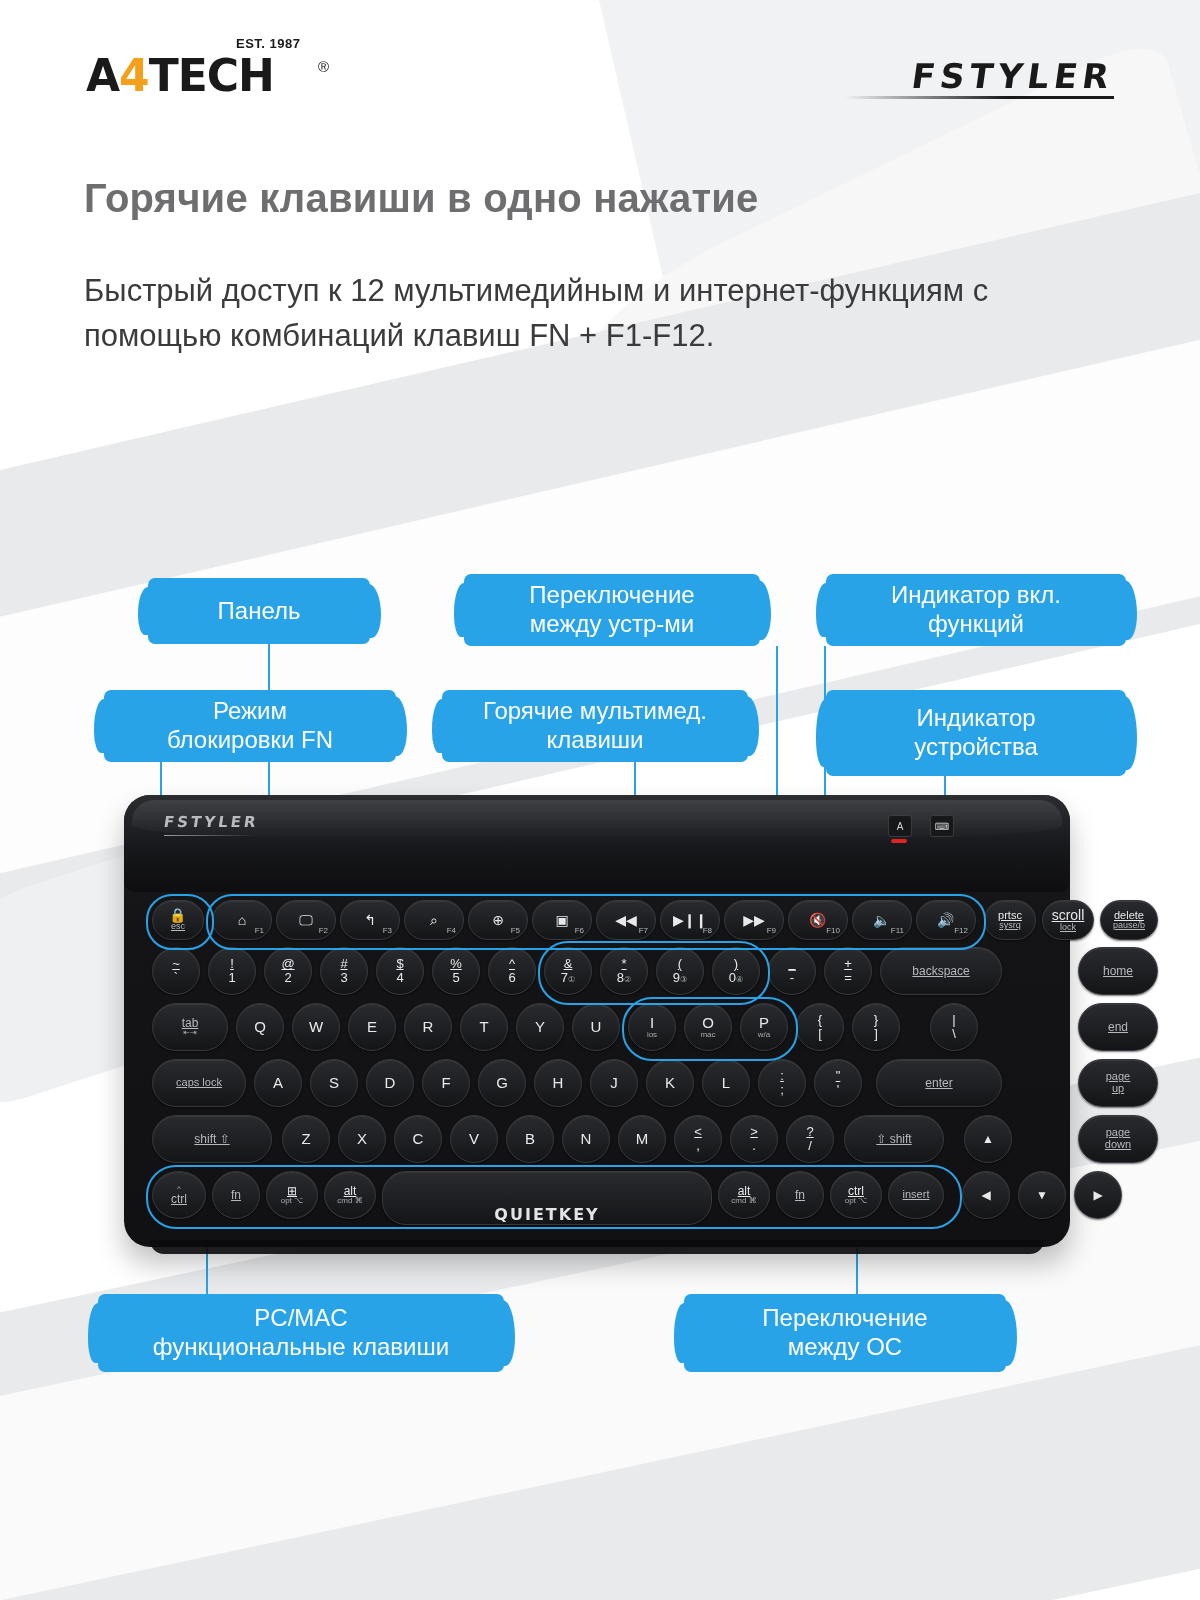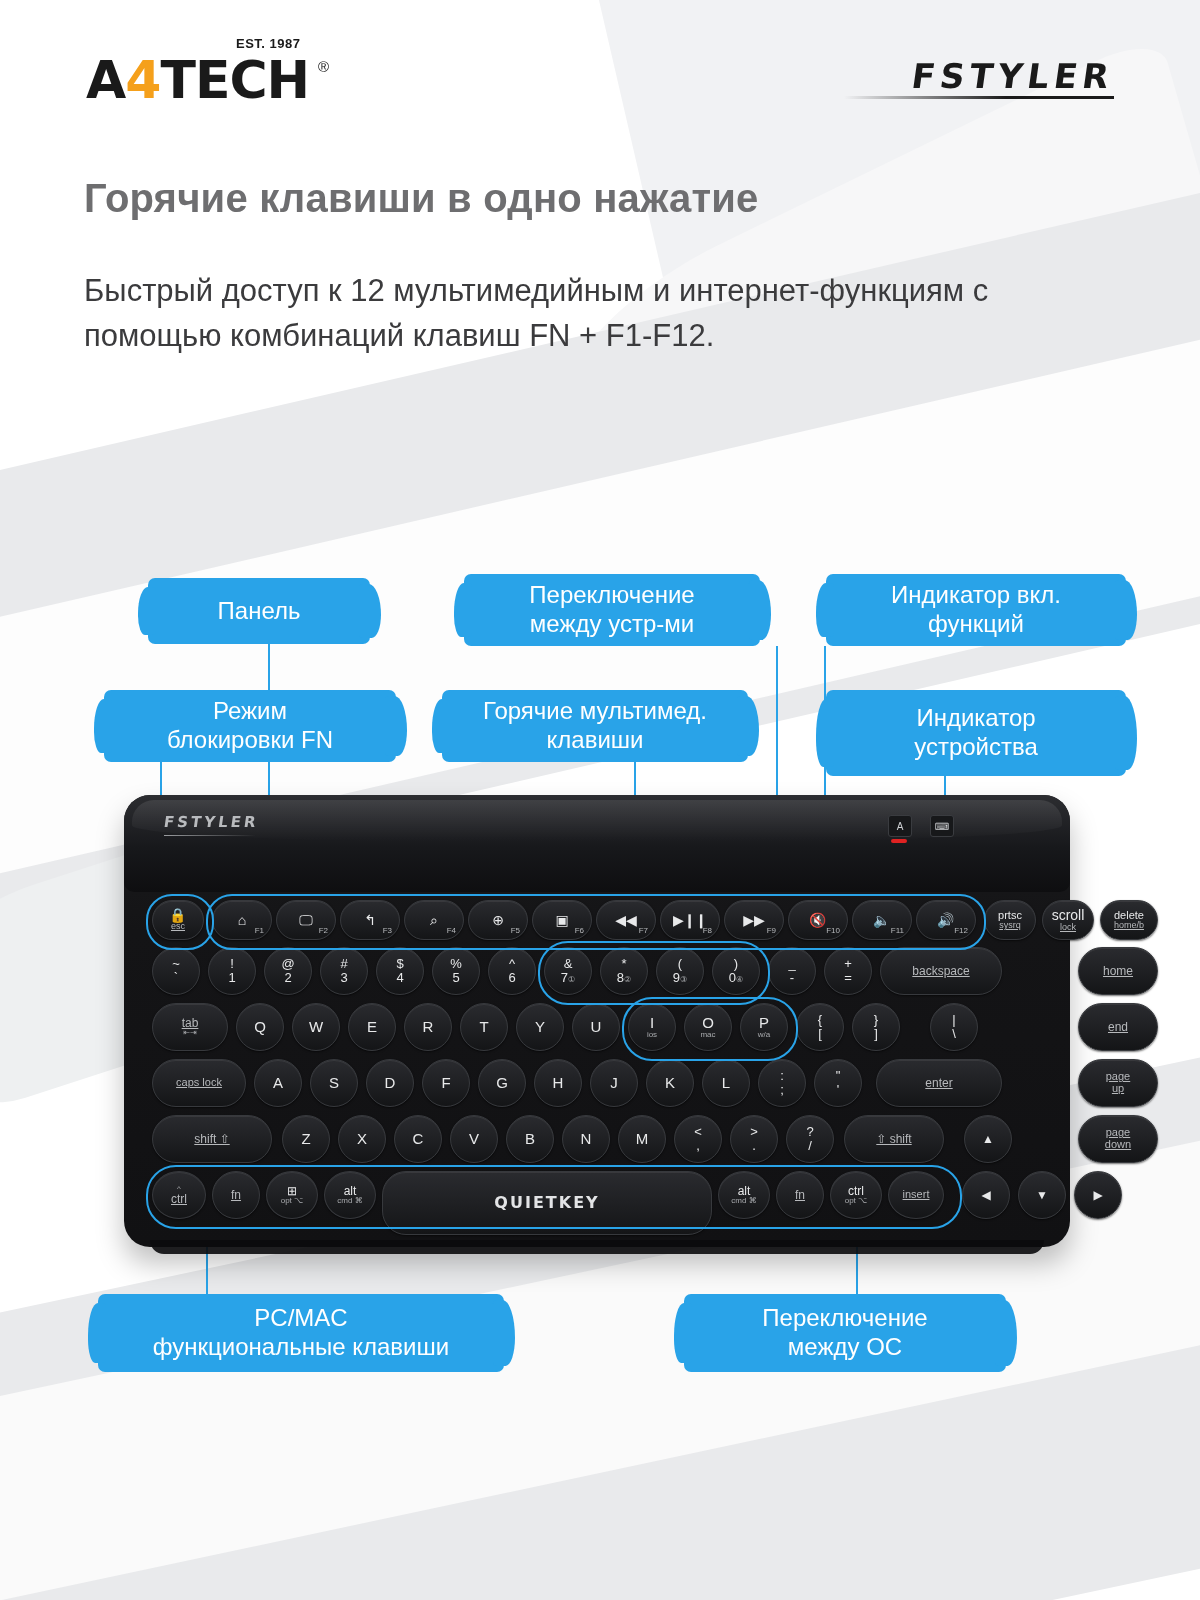--- a/index.html
+++ b/index.html
@@ -79,21 +79,21 @@
     position: absolute;
     left: 150px; top: 0px;
     font-size: 13px;
     letter-spacing: .5px;
     color: #1a1a1a;
     font-weight: bold;
   }
   .logo-word {
     position: absolute;
     left: 0; top: 14px;
-    font-size: 52px;
+    font-size: 44px;
     font-weight: bold;
     letter-spacing: -1px;
     color: #1a1a1a;
     font-family: "DejaVu Sans", sans-serif;
   }
   .logo-word .accent { color: #f5a01b; }
   .logo-reg {
     position: absolute;
     left: 232px; top: 22px;
     font-size: 15px;
@@ -256,21 +256,21 @@
   .key .main { font-size: 15px; }
   .key .sub  { font-size: 9px; color: #b7b9bc; text-decoration: underline; }
   .key .tiny { font-size: 8px; color: #a9abae; }
   .key .fx {
     position: absolute;
     right: 7px; bottom: 4px;
     font-size: 8px;
     color: #b7b9bc;
   }
   .key .glyph { font-size: 14px; color: #e8e9ea; line-height: 1; }
-  .key .upper { font-size: 13px; }
+  .key .upper { font-size: 13px; text-decoration: underline; }
   .key .lower { font-size: 13px; }
   .space-brand {
     font-size: 16px;
     letter-spacing: 2px;
     font-weight: bold;
     color: #e3e4e6;
     font-family: "DejaVu Sans", sans-serif;
   }
   .hl-box {
     position: absolute;
@@ -436,21 +436,21 @@
   <div class="key" style="left:860px; top:105px; width:52px; height:40px; border-radius:20px;">
     <span class="upper" style="font-size:11px">prtsc</span>
     <span class="sub">sysrq</span>
   </div>
   <div class="key" style="left:918px; top:105px; width:52px; height:40px; border-radius:20px;">
     <span class="upper" style="font-size:14px">scroll</span>
     <span class="sub">lock</span>
   </div>
   <div class="key" style="left:976px; top:105px; width:58px; height:40px; border-radius:20px;">
     <span class="upper" style="font-size:11px">delete</span>
-    <span class="sub">home/b</span>
+    <span class="sub">pause/b</span>
   </div>
 
   <div class="key round" style="left:28px; top:152px; width:48px; height:48px;">
     <span class="upper">~</span>
     <span class="lower">`</span>
   </div>
   <div class="key round" style="left:84px; top:152px; width:48px; height:48px;">
     <span class="upper">!</span>
     <span class="lower">1</span>
   </div>
@@ -659,21 +659,21 @@
     <span class="sub" style="font-size:12px">fn</span>
   </div>
   <div class="key round" style="left:142px; top:376px; width:52px; height:48px;">
     <span class="upper" style="font-size:12px">⊞</span>
     <span class="tiny">opt ⌥</span>
   </div>
   <div class="key round" style="left:200px; top:376px; width:52px; height:48px;">
     <span class="upper" style="font-size:12px">alt</span>
     <span class="tiny">cmd ⌘</span>
   </div>
-  <div class="key" style="left:258px; top:376px; width:330px; height:64px; border-radius:24px;">
+  <div class="key" style="left:258px; top:376px; width:330px; height:54px; border-radius:24px;justify-content:flex-end;">
     <span class="space-brand">QUIETKEY</span>
   </div>
   <div class="key round" style="left:594px; top:376px; width:52px; height:48px;">
     <span class="upper" style="font-size:12px">alt</span>
     <span class="tiny">cmd ⌘</span>
   </div>
   <div class="key round" style="left:652px; top:376px; width:48px; height:48px;">
     <span class="sub" style="font-size:12px">fn</span>
   </div>
   <div class="key round" style="left:706px; top:376px; width:52px; height:48px;">

